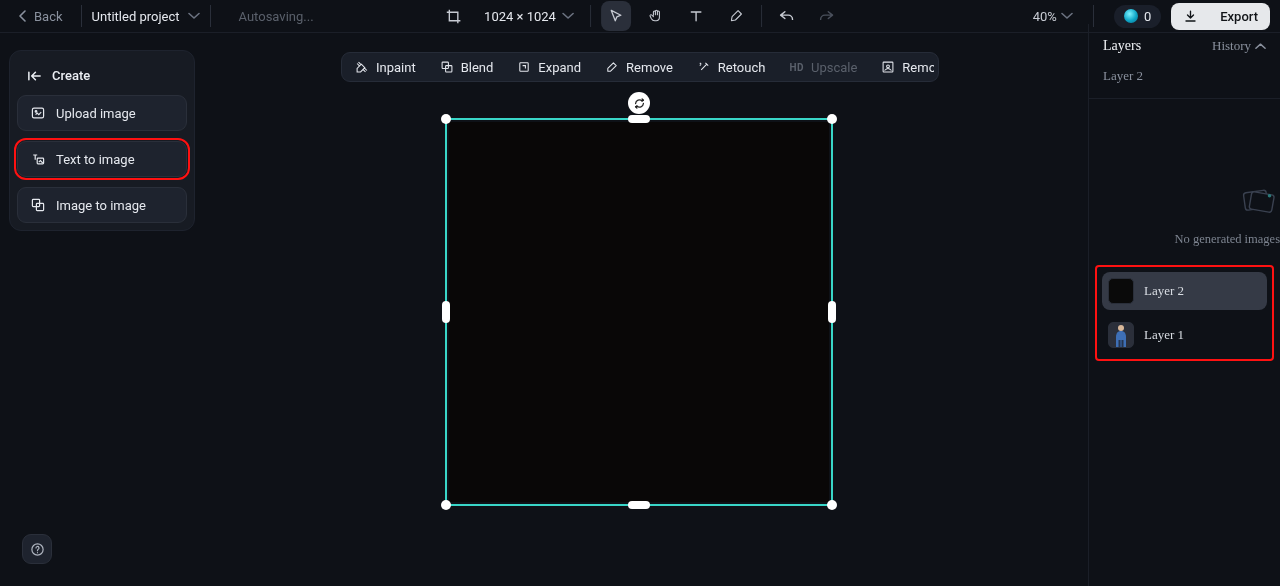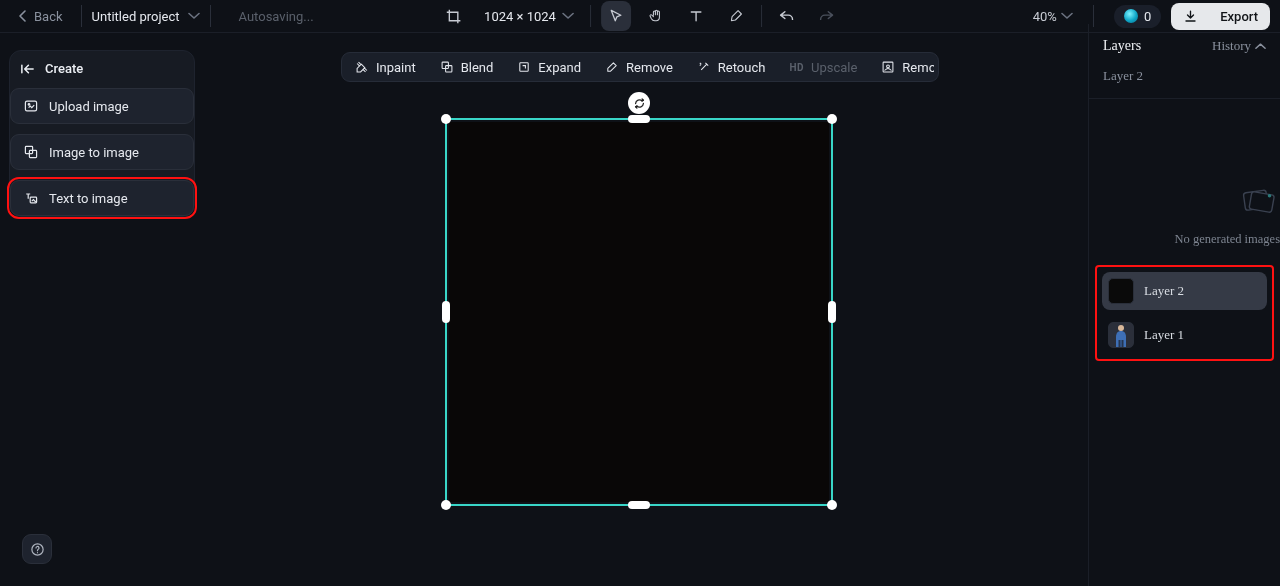--- a/index.html
+++ b/index.html
@@ -83,21 +83,21 @@
   .actionbtn svg { flex-shrink: 0; }
   .actionbtn.truncated { max-width: 116px; overflow: hidden; margin-right:2px; }
 
   
   .leftpanel {
     position: absolute; left: 9px; top: 50px;
     width: 186px;
     background: #171b23;
     border: 1px solid #1e232e;
     border-radius: 12px;
-    padding: 0;
+    padding: 7px;
   }
   .create-head {
     display: flex; align-items: center; gap: 10px;
     color: #eceff4; padding: 10px 10px 12px 10px; font-weight: 500;
   }
   .leftbtn {
     width: 100%;
     display: flex; align-items: center; gap: 10px;
     background: #1e232e;
     border: 1px solid #2a2f3a;
@@ -340,34 +340,34 @@
     <span>Create</span>
   </div>
   <div class="leftbtn">
     <svg width="16" height="16" viewBox="0 0 20 20" fill="none" stroke="currentColor" stroke-width="1.5">
         <rect x="3" y="4" width="14" height="12" rx="2"></rect>
         <path d="M7 12l2-2 2 2 3-3"></path>
         <circle cx="7.5" cy="8" r="1"></circle>
       </svg>
     <span>Upload image</span>
   </div>
-  <div class="leftbtn">
-    <svg width="16" height="16" viewBox="0 0 20 20" fill="none" stroke="currentColor" stroke-width="1.5">
-        <rect x="3" y="3" width="9" height="9" rx="1"></rect>
-        <rect x="8" y="8" width="9" height="9" rx="1"></rect>
-      </svg>
-    <span>Image to image</span>
-  </div>
   <div class="leftbtn hl">
     <svg width="16" height="16" viewBox="0 0 20 20" fill="none" stroke="currentColor" stroke-width="1.5">
         <path d="M4 5h5M6.5 5v6"></path>
         <rect x="9" y="9" width="8" height="7" rx="1"></rect>
         <path d="M11 14l2-2 3 3"></path>
       </svg>
     <span>Text to image</span>
+  </div>
+  <div class="leftbtn">
+    <svg width="16" height="16" viewBox="0 0 20 20" fill="none" stroke="currentColor" stroke-width="1.5">
+        <rect x="3" y="3" width="9" height="9" rx="1"></rect>
+        <rect x="8" y="8" width="9" height="9" rx="1"></rect>
+      </svg>
+    <span>Image to image</span>
   </div>
 </div>
 
 <div class="stage">
   <div class="fill"></div>
   <div class="refresh">
     <svg width="13" height="13" viewBox="0 0 20 20" fill="none" stroke="#222" stroke-width="2">
         <path d="M4 10a6 6 0 0110-4l2-1M16 10a6 6 0 01-10 4l-2 1" stroke-linecap="round"></path>
         <path d="M14 3l2 2-2 1M6 17l-2-2 2-1" stroke-linecap="round" stroke-linejoin="round"></path>
       </svg>

